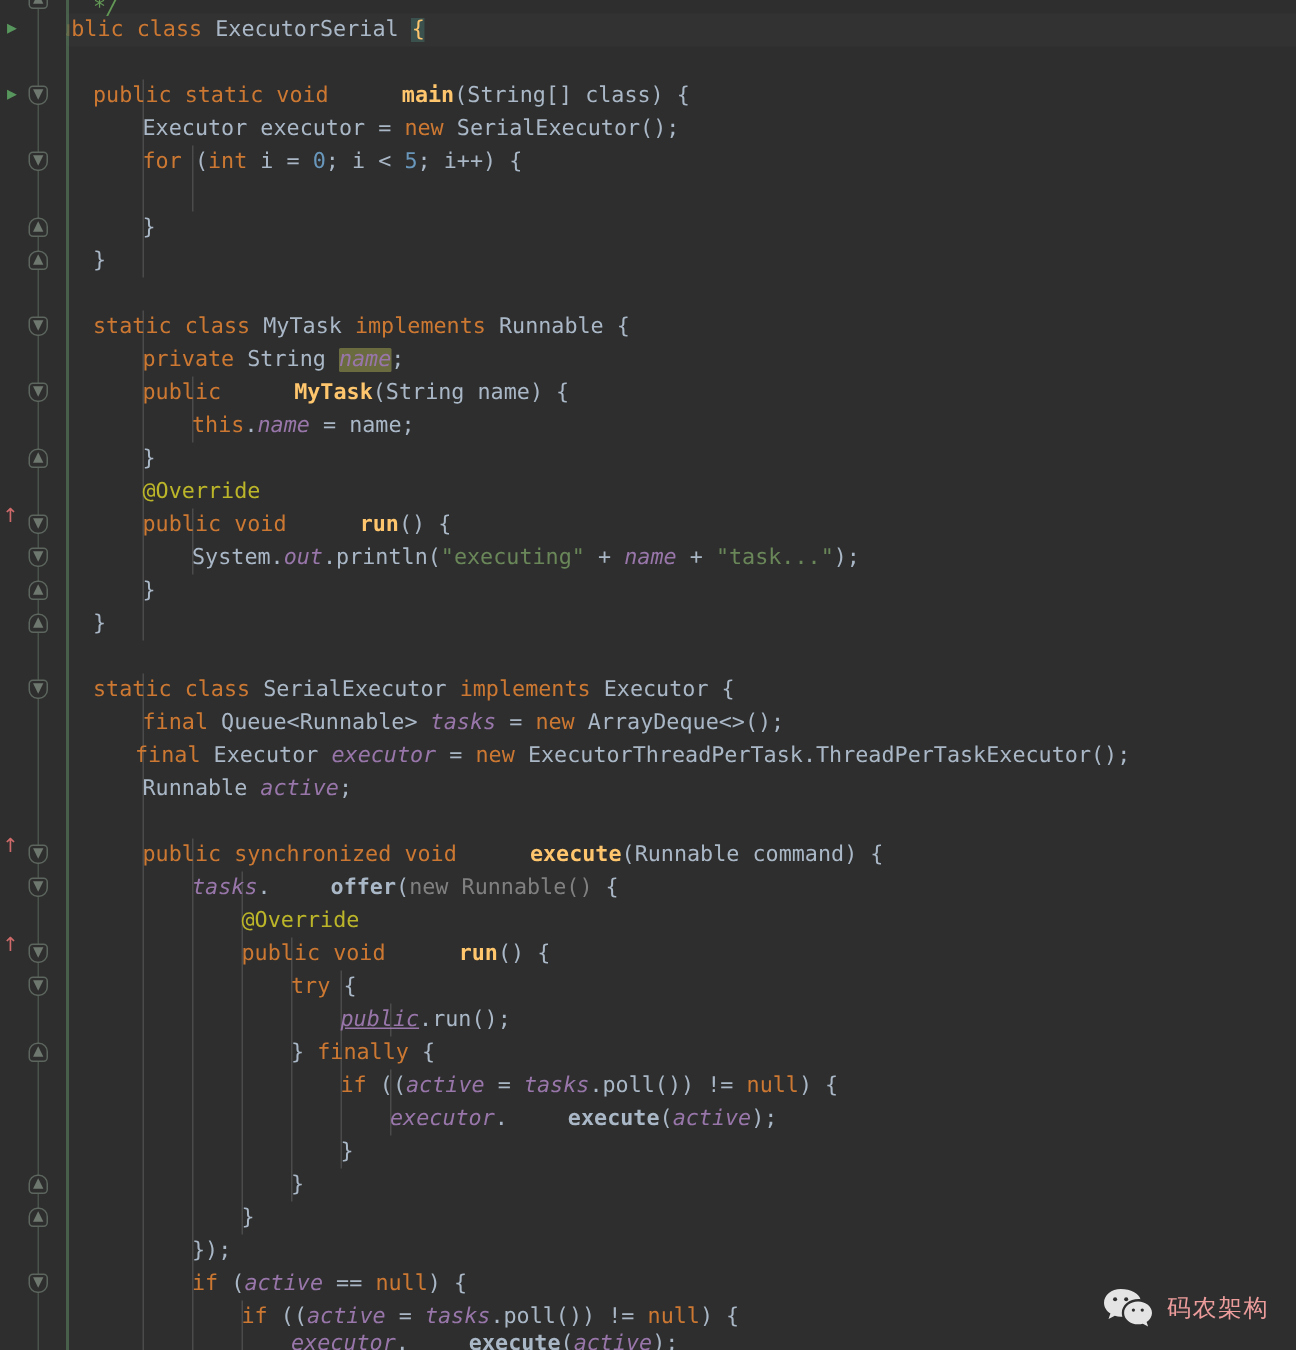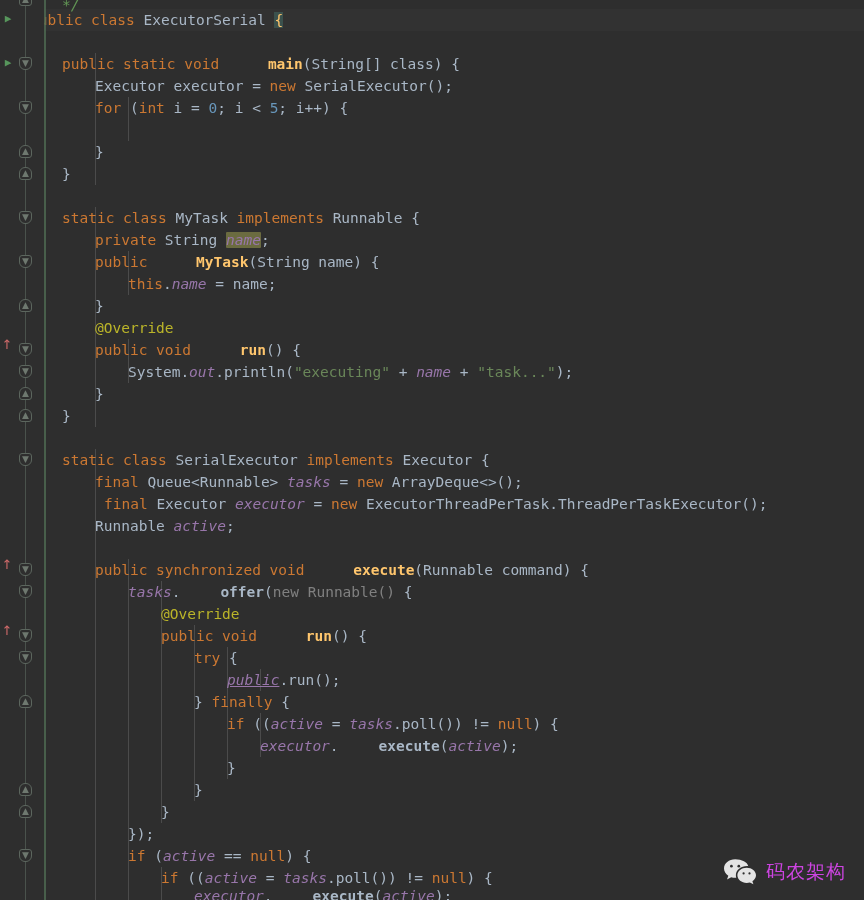--- a/index.html
+++ b/index.html
@@ -128,23 +128,23 @@
 
   
   #watermark {
     position: absolute;
     right: 18px; bottom: 14px;
     display: flex; align-items: center; gap: 9px;
     opacity: .93;
   }
   #wm-logo { width: 34px; height: 28px; position: relative; }
   #wm-text {
-    color: #d946ef;
+    color: #fca5a5;
     font-family: "DejaVu Sans", "Liberation Sans", sans-serif;
-    font-size: 19px;
+    font-size: 16px;
     letter-spacing: 1px;
   }
 </style>
 </head>
 <body>
 
 <div id="editor">
 
   <div class="caret-line" style="top:9px;"></div>
 
@@ -194,21 +194,21 @@
 
     <div class="line" style="top:361px; left:128px;"><span class="txt">System.</span><span class="sfld">out</span><span class="txt">.println(</span><span class="str">"executing"</span><span class="txt"> + </span><span class="fld">name</span><span class="txt"> + </span><span class="str">"task..."</span><span class="txt">);</span></div>
 
     <div class="line" style="top:383px; left:95px;"><span class="txt">}</span></div>
     <div class="line" style="top:405px; left:62px;"><span class="txt">}</span></div>
 
     <div class="line" style="top:449px; left:62px;"><span class="kw">static class </span><span class="txt">SerialExecutor </span><span class="kw">implements </span><span class="txt">Executor {</span></div>
 
     <div class="line" style="top:471px; left:95px;"><span class="kw">final </span><span class="txt">Queue&lt;Runnable&gt; </span><span class="fld">tasks</span><span class="txt"> = </span><span class="kw">new </span><span class="txt">ArrayDeque&lt;&gt;();</span></div>
 
-    <div class="line" style="top:493px; left:92px;padding-left:12px;"><span class="kw">final </span><span class="txt">Executor </span><span class="fld">executor</span><span class="txt"> = </span><span class="kw">new </span><span class="txt">ExecutorThreadPerTask.ThreadPerTaskExecutor();</span></div>
+    <div class="line" style="top:493px; left:78px;padding-left:12px;"><span class="kw">final </span><span class="txt">Executor </span><span class="fld">executor</span><span class="txt"> = </span><span class="kw">new </span><span class="txt">ExecutorThreadPerTask.ThreadPerTaskExecutor();</span></div>
 
     <div class="line" style="top:515px; left:95px;"><span class="txt">Runnable </span><span class="fld">active</span><span class="txt">;</span></div>
 
     <div class="line" style="top:559px; left:95px;"><span class="kw">public synchronized void </span><span class="mth bold">execute</span><span class="txt">(Runnable command) {</span></div>
 
     <div class="line" style="top:581px; left:128px;"><span class="fld">tasks</span><span class="txt">.</span><span class="txt bold">offer</span><span class="txt">(</span><span class="dim">new Runnable</span><span class="dim">()</span><span class="txt"> {</span></div>
 
     <div class="line" style="top:603px; left:161px;"><span class="ann">@Override</span></div>
 
     <div class="line" style="top:625px; left:161px;"><span class="kw">public void </span><span class="mth bold">run</span><span class="txt">() {</span></div>

